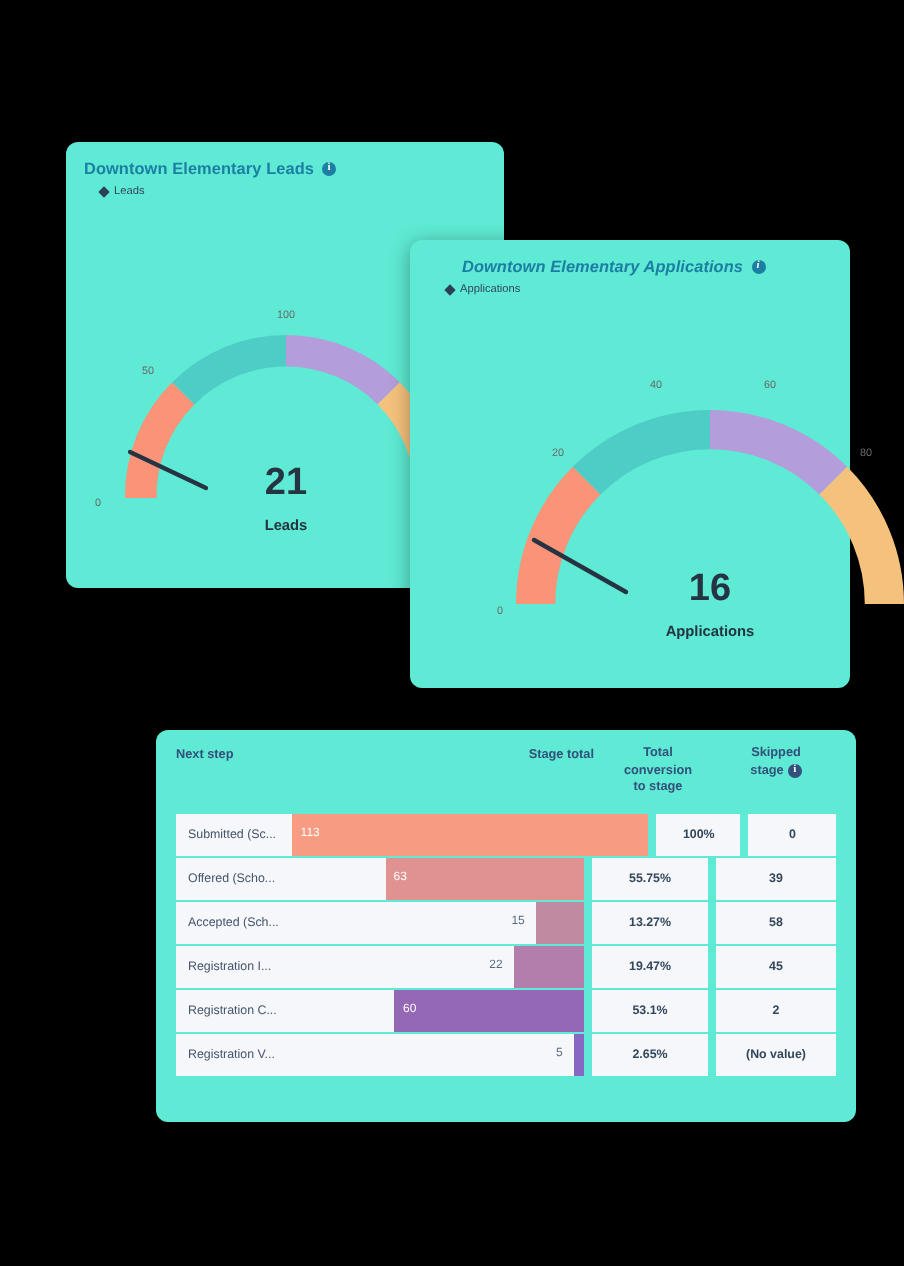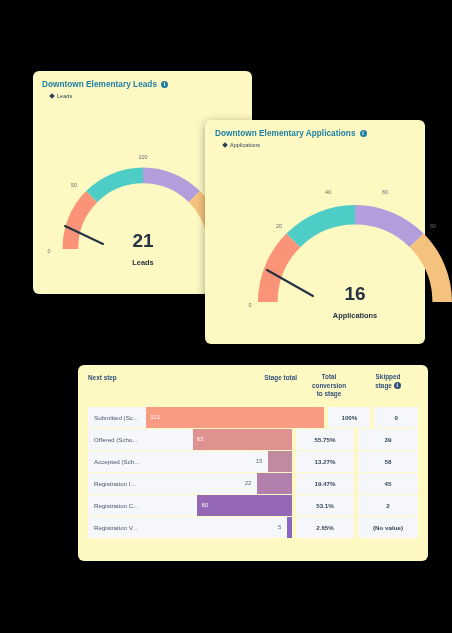--- a/index.html
+++ b/index.html
@@ -7,37 +7,37 @@
     width: 452px; height: 633px;
     background: #000000;
     font-family: "Liberation Sans", sans-serif;
     overflow: hidden;
   }
   #stage { position: relative; width: 452px; height: 633px; }
 
   
   .card {
     position: absolute;
-    background: #fef9c3;
+    background: #5eead4;
     border-radius: 6px;
     box-shadow: 0 2px 10px rgba(0,0,0,.35);
   }
   #card-leads { left: 33px; top: 71px; width: 219px; height: 223px; z-index: 1; }
   #card-apps  { left: 205px; top: 120px; width: 220px; height: 224px; z-index: 2; }
   #card-table { left: 78px; top: 365px; width: 350px; height: 196px; z-index: 3; }
 
   .card-title {
     color: #1c7ea3;
     font-size: 8.2px;
     font-weight: bold;
     letter-spacing: .05px;
     display: flex; align-items: center; gap: 4px;
   }
   #card-leads .card-title { padding: 9px 0 0 9px; }
-  #card-apps  .card-title { padding: 9px 0 0 10px; }
+  #card-apps  .card-title { padding: 9px 0 0 26px; font-style: italic; }
 
   .info-icon {
     display: inline-block; width: 7px; height: 7px; border-radius: 50%;
     background: #1c7ea3; color: #fff; font-size: 5.5px; font-weight: bold;
     line-height: 7px; text-align: center; font-family: "Liberation Serif", serif;
   }
   .legend {
     display: flex; align-items: center; gap: 3px;
     font-size: 5.6px; color: #33475b;
   }

